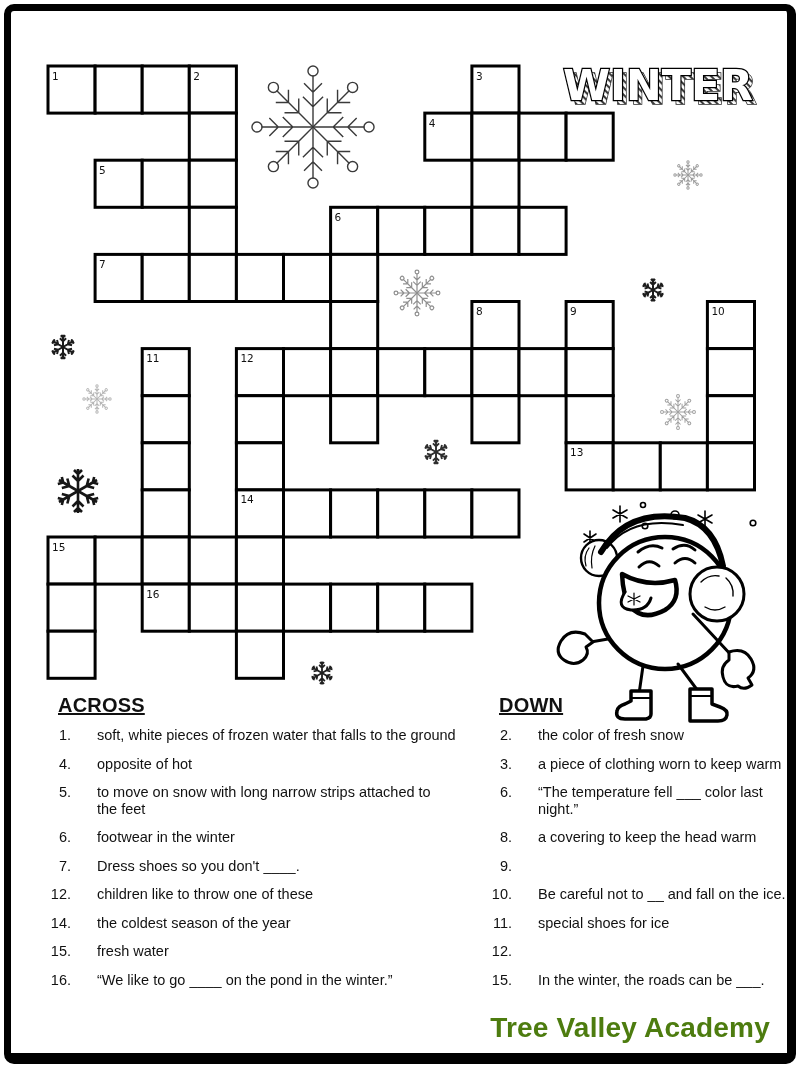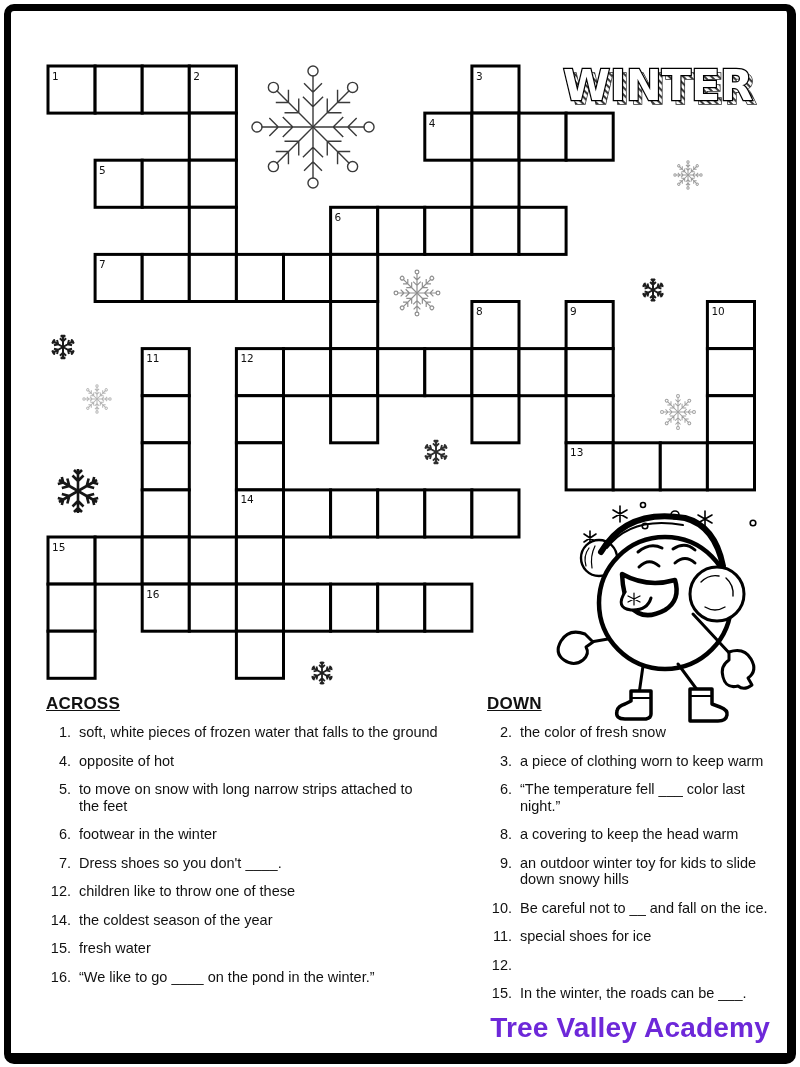--- a/index.html
+++ b/index.html
@@ -2,25 +2,25 @@
 <html><head>
 <meta charset="utf-8">
 <style>
   html,body{margin:0;padding:0;background:#ffffff;}
   body{width:800px;height:1067px;position:relative;font-family:"Liberation Sans",sans-serif;color:#111;overflow:hidden;}
   .frame{position:absolute;left:4px;top:4px;right:4px;bottom:3px;border:7px solid #000;border-right-width:9px;border-bottom-width:11px;border-radius:10px;pointer-events:none;}
   svg.art{position:absolute;left:0;top:0;width:800px;height:1067px;}
   .clue-col{position:absolute;}
   .clues-across{left:45px;top:694px;width:428px;}
   .clues-down{left:486px;top:694px;width:302px;}
-  .clue-header{font-size:17px;font-weight:bold;text-decoration:underline;letter-spacing:.2px;margin:0 0 10px 1px;}
+  .clue-header{font-size:20px;font-weight:bold;text-decoration:underline;letter-spacing:.2px;margin:0 0 10px 13px;}
   ul.clue-list{list-style:none;margin:0;padding:0;}
   li.clue{display:flex;margin-bottom:12px;font-size:14.5px;line-height:16.5px;}
   li.clue .num{min-width:26px;text-align:right;padding-right:8px;flex:none;}
-  li.clue .txt{white-space:pre-wrap;}
+  li.clue .txt{white-space:pre-wrap;margin-left:18px;}
   li.clue .txt.just{text-align:justify;}
   .footer-brand{position:absolute;right:30px;top:1012px;font-size:28px;font-weight:bold;letter-spacing:.2px;}
 </style>
 </head>
 <body>
 
 <div class="frame"></div>
 
 <svg class="art" viewBox="0 0 800 1067">
   <defs>
@@ -275,34 +275,32 @@
       <li class="clue">
         <span class="num">6.</span>
         <span class="txt">“The temperature fell ___ color last night.”</span>
       </li>
       <li class="clue">
         <span class="num">8.</span>
         <span class="txt">a covering to keep the head warm</span>
       </li>
       <li class="clue">
         <span class="num">9.</span>
-        <span class="txt just">an outdoor winter toy for kids to slide
-down snowy hills</span>
       </li>
       <li class="clue">
         <span class="num">10.</span>
         <span class="txt">Be careful not to __ and fall on the ice.</span>
       </li>
       <li class="clue">
         <span class="num">11.</span>
         <span class="txt">special shoes for ice</span>
       </li>
       <li class="clue">
         <span class="num">12.</span>
       </li>
       <li class="clue">
         <span class="num">15.</span>
         <span class="txt">In the winter, the roads can be ___.</span>
       </li>
     </ul>
 </div>
 
-<div class="footer-brand" style="color: #6d28d9;">Tree Valley Academy</div>
+<div class="footer-brand" style="color: #4d7c0f;">Tree Valley Academy</div>
 
 </body></html>

